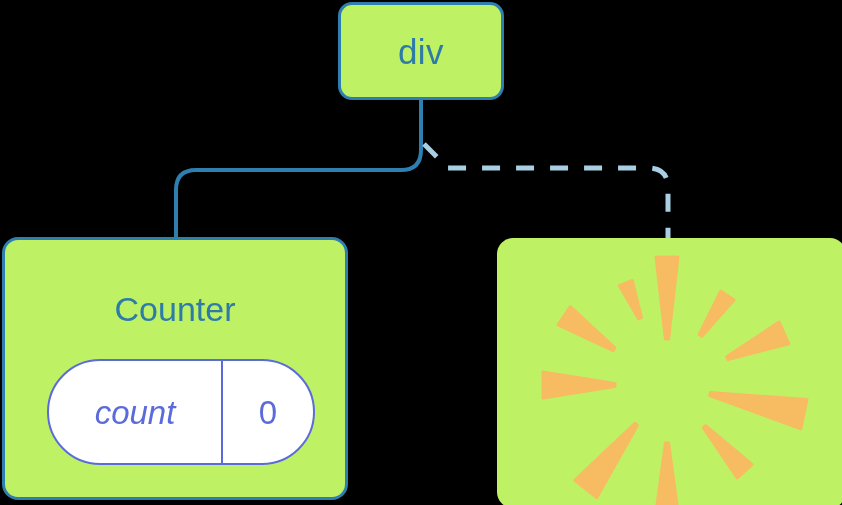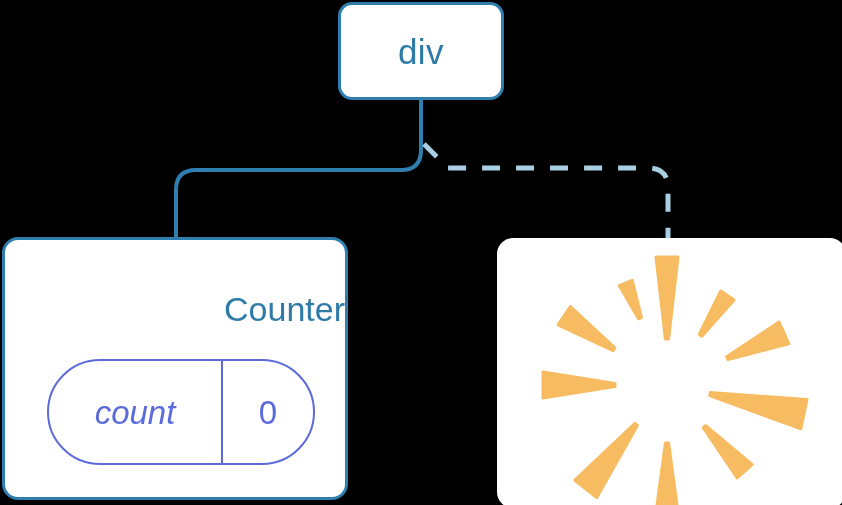--- a/index.html
+++ b/index.html
@@ -22,21 +22,21 @@
     position: absolute;
     left: 0; top: 0;
     width: 842px;
     height: 505px;
     pointer-events: none;
   }
 
   
   .node {
     position: absolute;
-    background: #ffffff;
+    background: #bef264;
     box-sizing: border-box;
   }
   .node.bordered {
     border: 3px solid #2E7FAF;
   }
 
   
   #node-div {
     left: 338px;
     top: 2px;
@@ -57,21 +57,21 @@
 
   
   #node-counter {
     left: 2px;
     top: 237px;
     width: 346px;
     height: 263px;
     border-radius: 16px;
     display: flex;
     flex-direction: column;
-    align-items: flex-end;
+    align-items: center;
   }
   #node-counter .node-title {
     color: #2E7BA8;
     font-size: 34px;
     font-weight: 400;
     line-height: 1;
     margin-top: 52px;
   }
 
   

